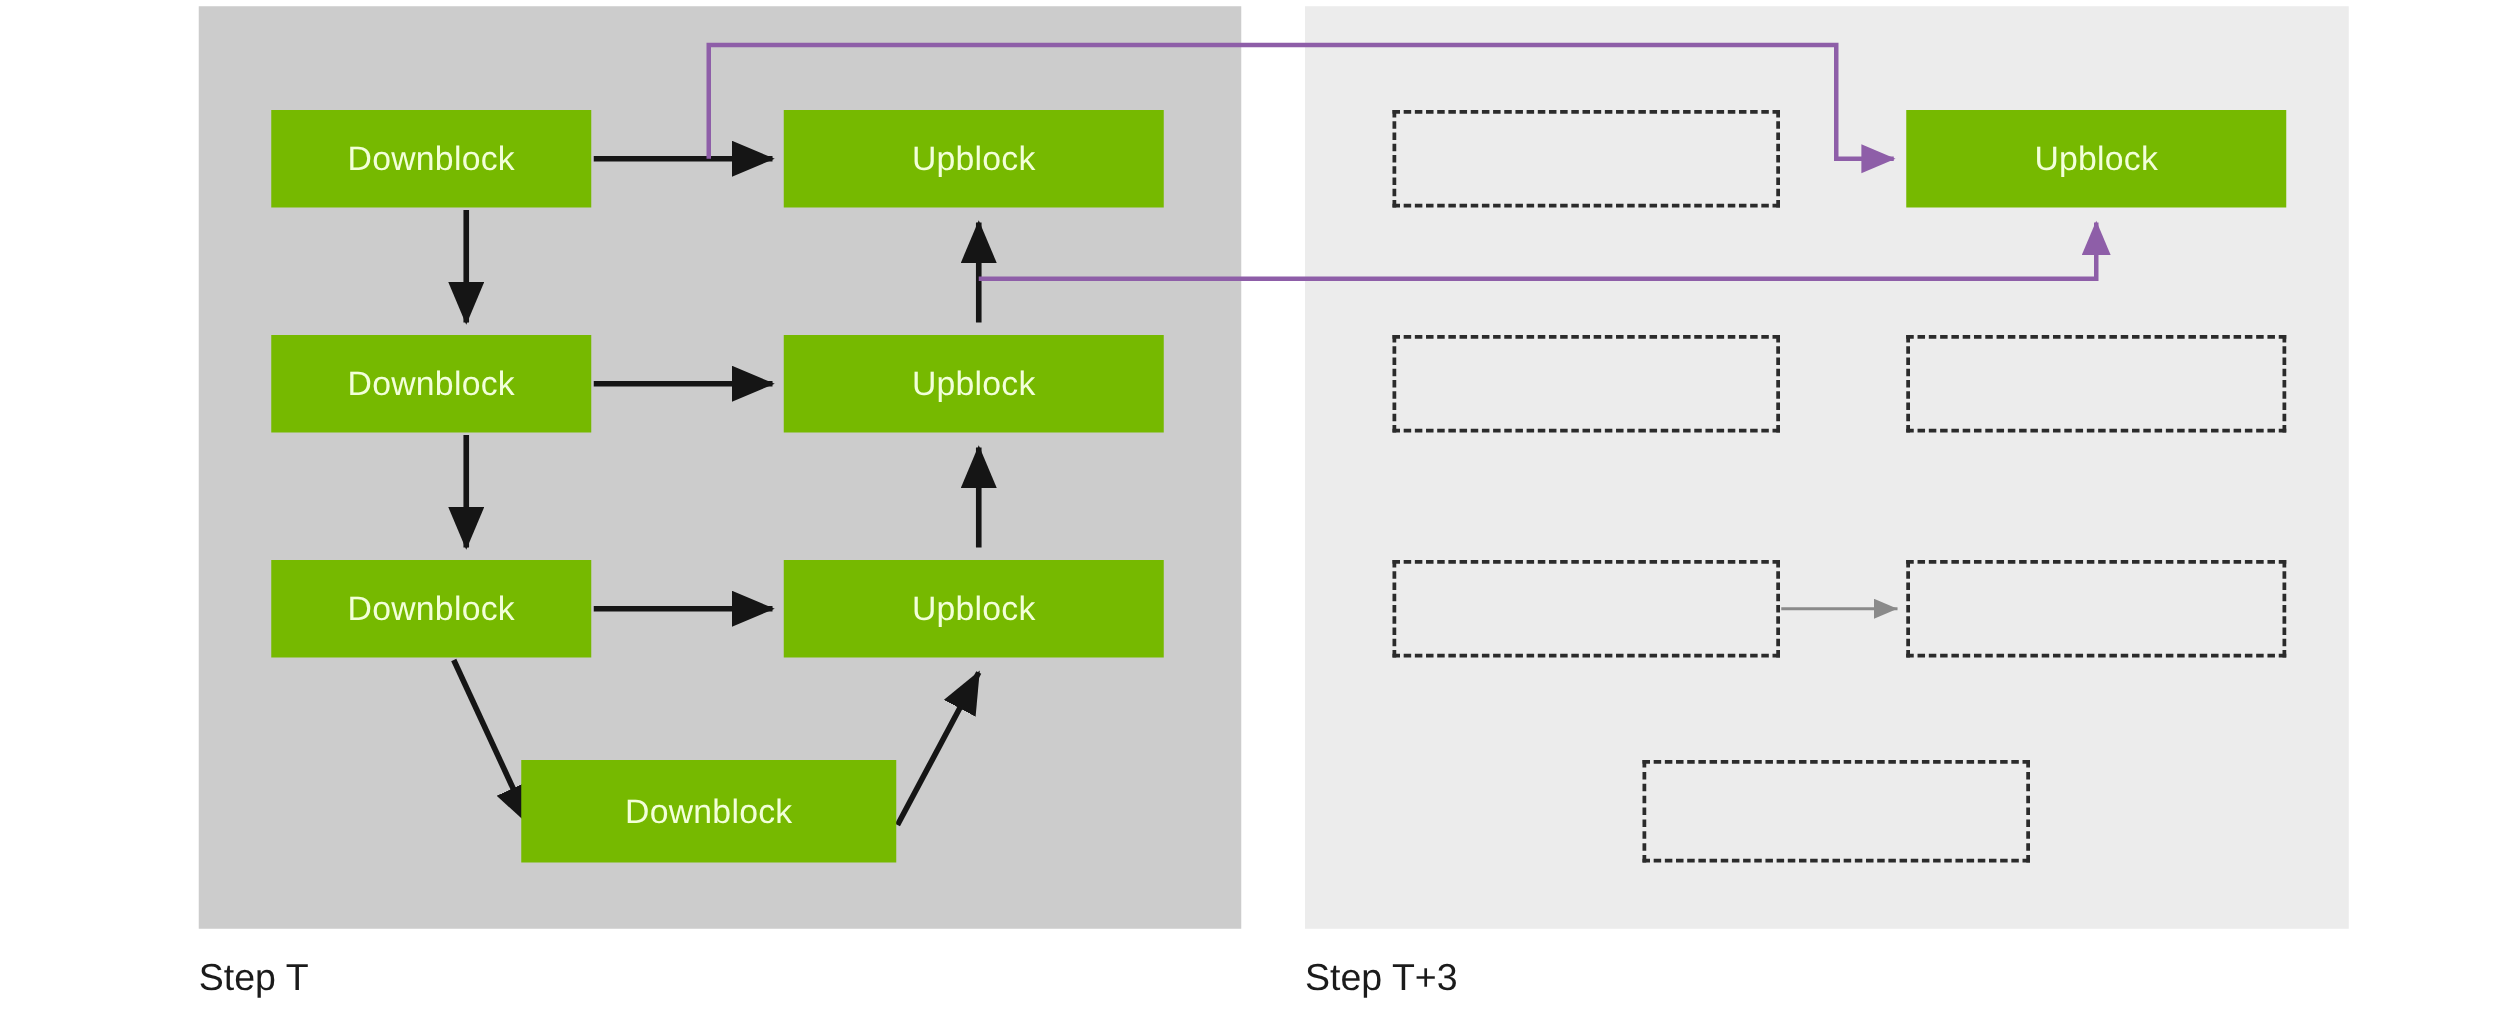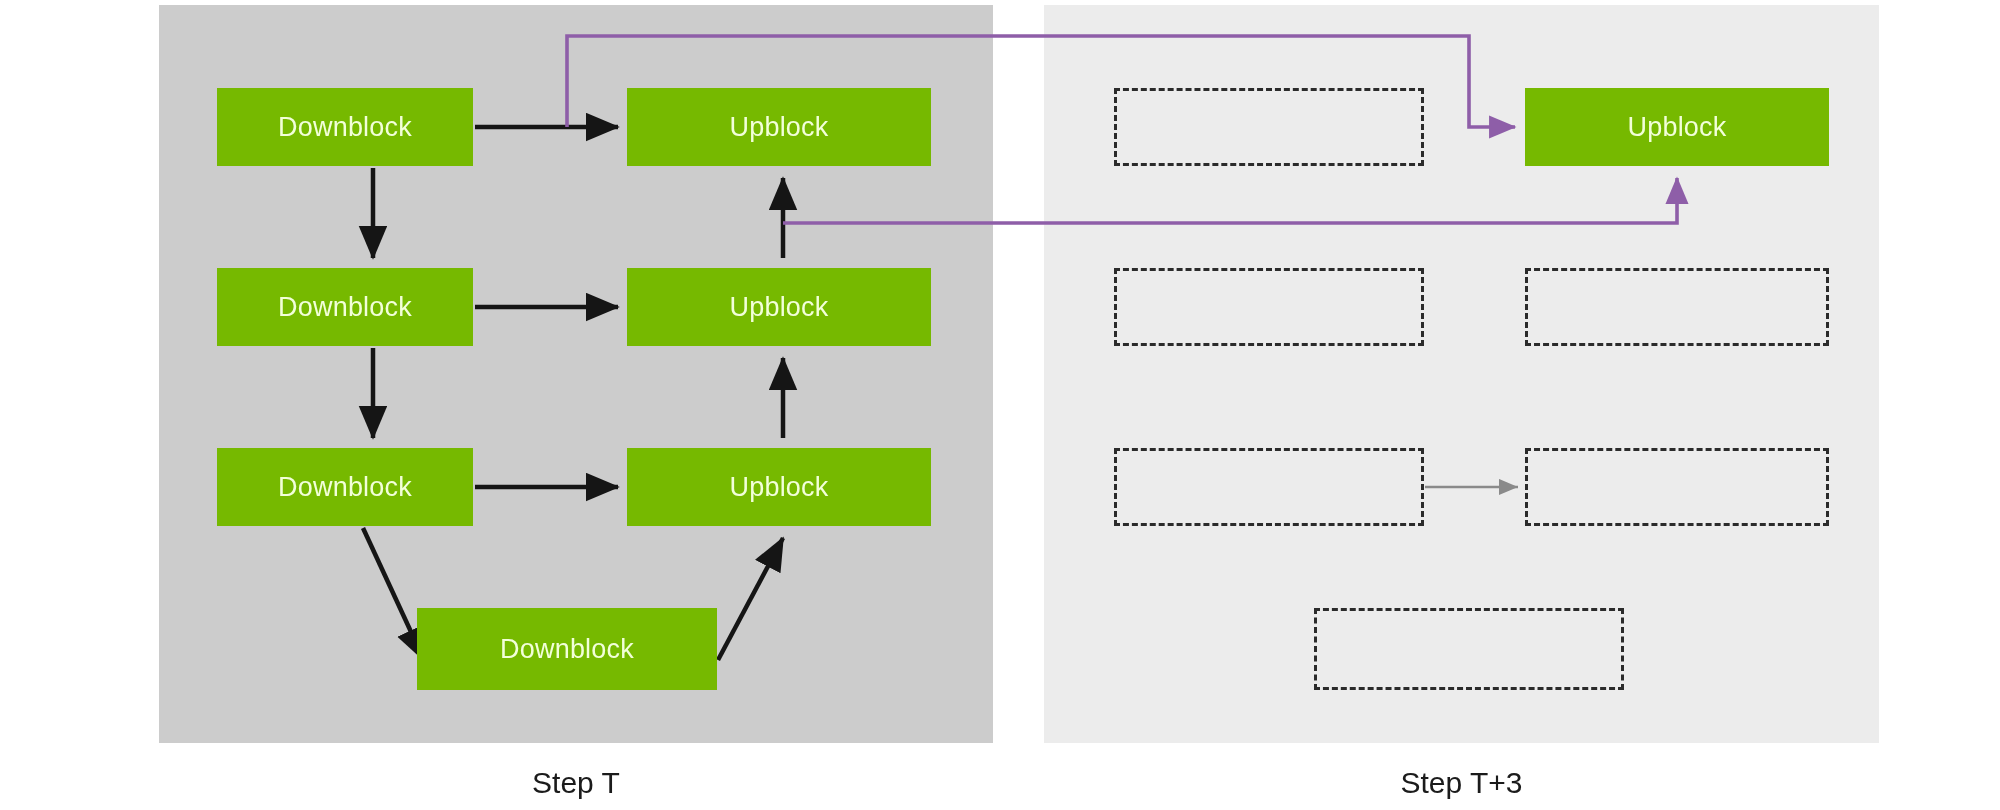--- a/index.html
+++ b/index.html
@@ -50,21 +50,21 @@
     line-height: 1;
   }
   .ghost {
     position: absolute;
     box-sizing: border-box;
     background: transparent;
     border: 3px dashed #2b2b2b;
   }
   .panel-label {
     position: absolute;
-    text-align: center;
+    text-align: left;
     font-size: 30px;
     color: #1b1b1b;
     font-family: "Liberation Sans", sans-serif;
     line-height: 1;
   }
   #label-step-t {
     left: 133px;
     top: 768px;
     width: 834px;
   }

